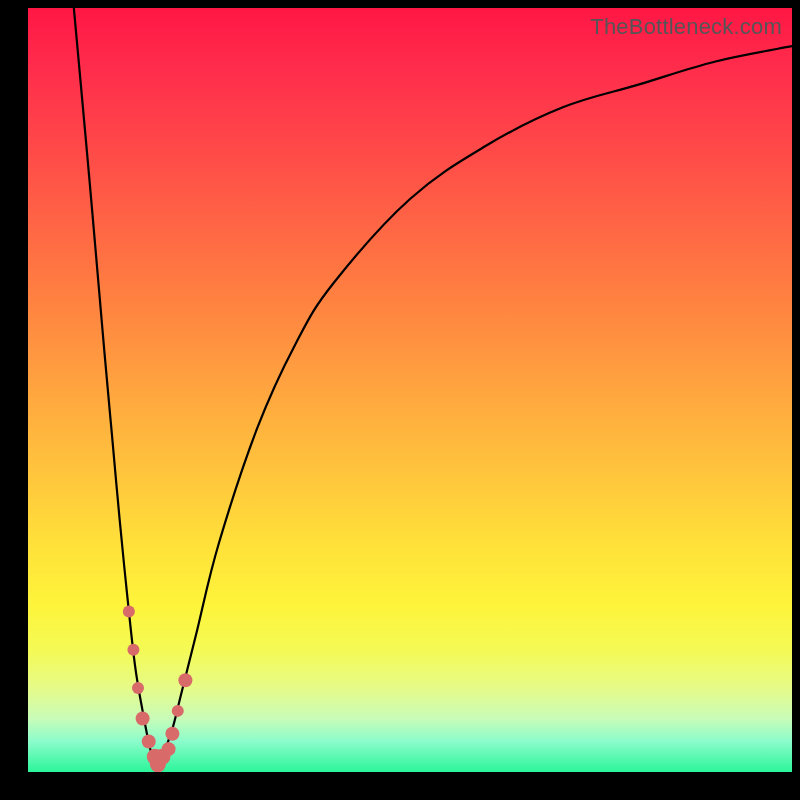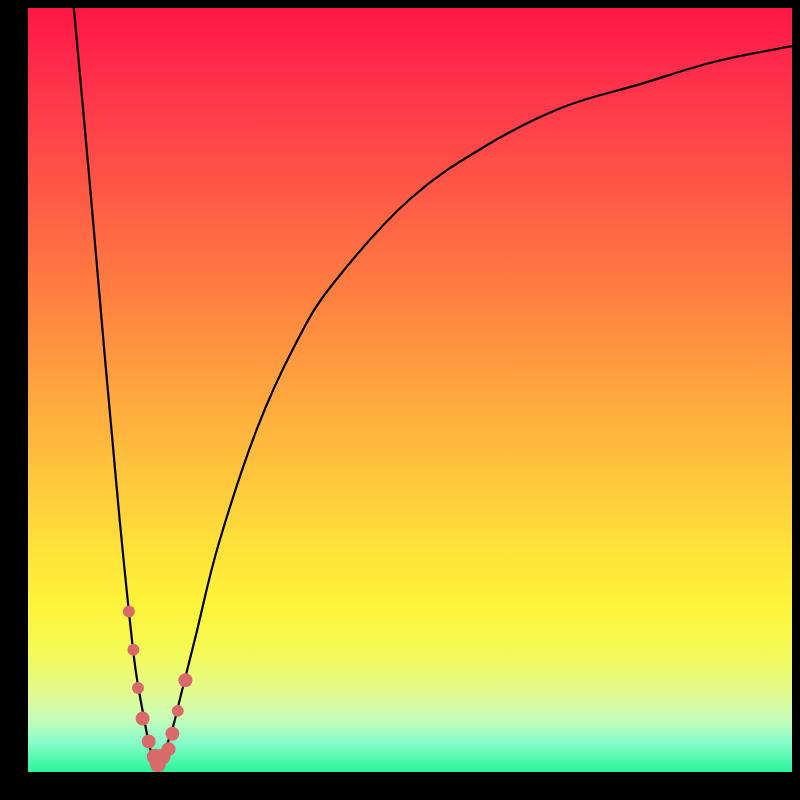--- a/index.html
+++ b/index.html
@@ -62,20 +62,21 @@
     left: 0; top: 0;
     width: 100%; height: 100%;
   }
 </style>
 </head>
 <body>
 
 <div class="frame">
   <div class="plot-area">
     <div class="gradient-bg"></div>
+    <div class="watermark">TheBottleneck.com</div>
     <svg class="curves" viewBox="0 0 764 764" preserveAspectRatio="none">
       <g id="curve-left">
           <path d="M 45.839999999999996 0 C 48.590399999999995 30.254399999999986, 55.619200000000006 106.19599999999994, 61.120000000000005 168.07999999999993 C 66.6208 229.9639999999999, 72.2744 297.04319999999996, 76.4 343.79999999999995 C 80.52560000000001 390.55679999999995, 81.28960000000001 397.58559999999994, 84.04 427.84 C 86.7904 458.0944, 88.9296 483.0008, 91.67999999999999 511.88 C 94.43039999999999 540.7592, 96.56960000000001 562.1512, 99.32000000000001 588.28 C 102.0704 614.4087999999999, 104.20960000000001 636.4119999999999, 106.96000000000001 657.04 C 109.7104 677.668, 111.8496 687.7528, 114.6 702.88 C 117.3504 718.0072, 119.48960000000001 730.0784, 122.24000000000001 741.08 C 124.99040000000001 752.0816000000001, 128.5048 759.8744, 129.88 764" fill="none" stroke="#000000" stroke-width="2.2" stroke-linecap="round"></path>
         </g>
       <g id="curve-right">
           <path d="M 129.88 764 C 131.2552 759.8744, 134.76959999999997 749.3312000000001, 137.51999999999998 741.08 C 140.2704 732.8288, 142.40959999999998 727.7864, 145.16 718.16 C 147.9104 708.5336, 148.67440000000002 704.1024, 152.8 687.6 C 156.9256 671.0976, 161.204 653.984, 168.08 626.48 C 174.95600000000002 598.976, 179.9984 571.9304, 191 534.8 C 202.0016 497.66959999999995, 215.44799999999998 455.9552, 229.2 420.2 C 242.952 384.4448, 253.64799999999997 362.2888, 267.4 336.15999999999997 C 281.152 310.03119999999996, 284.97200000000004 301.1688, 305.6 275.03999999999996 C 326.228 248.91119999999998, 354.496 215.7536, 382 191 C 409.504 166.2464, 430.89599999999996 154.02239999999998, 458.4 137.51999999999998 C 485.904 121.01759999999999, 507.29599999999994 110.32160000000005, 534.8 99.32000000000005 C 562.304 88.31840000000005, 583.696 84.65119999999999, 611.2 76.39999999999998 C 638.7040000000001 68.14879999999997, 660.096 60.35600000000001, 687.6 53.48000000000002 C 715.104 46.60400000000003, 750.248 40.95040000000004, 764 38.200000000000045" fill="none" stroke="#000000" stroke-width="2.2" stroke-linecap="round"></path>
         </g>
       <g id="markers">
           <circle cx="100.848" cy="603.56" r="6" fill="#d96a6a" stroke="#c55a5a" stroke-width="0"></circle>
           <circle cx="105.432" cy="641.76" r="6" fill="#d96a6a" stroke="#c55a5a" stroke-width="0"></circle>

